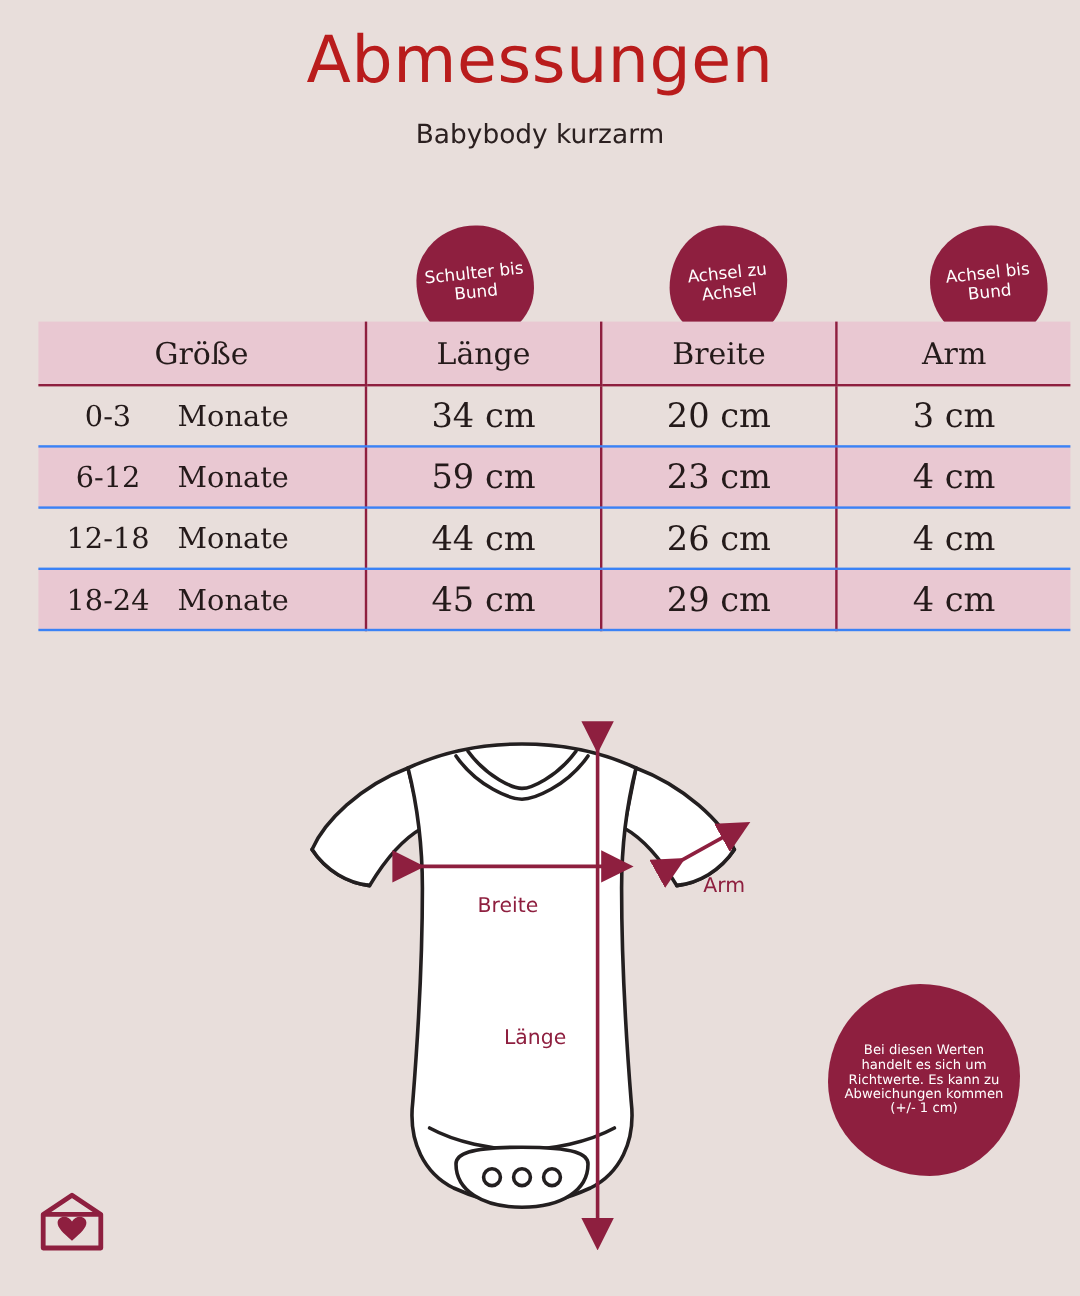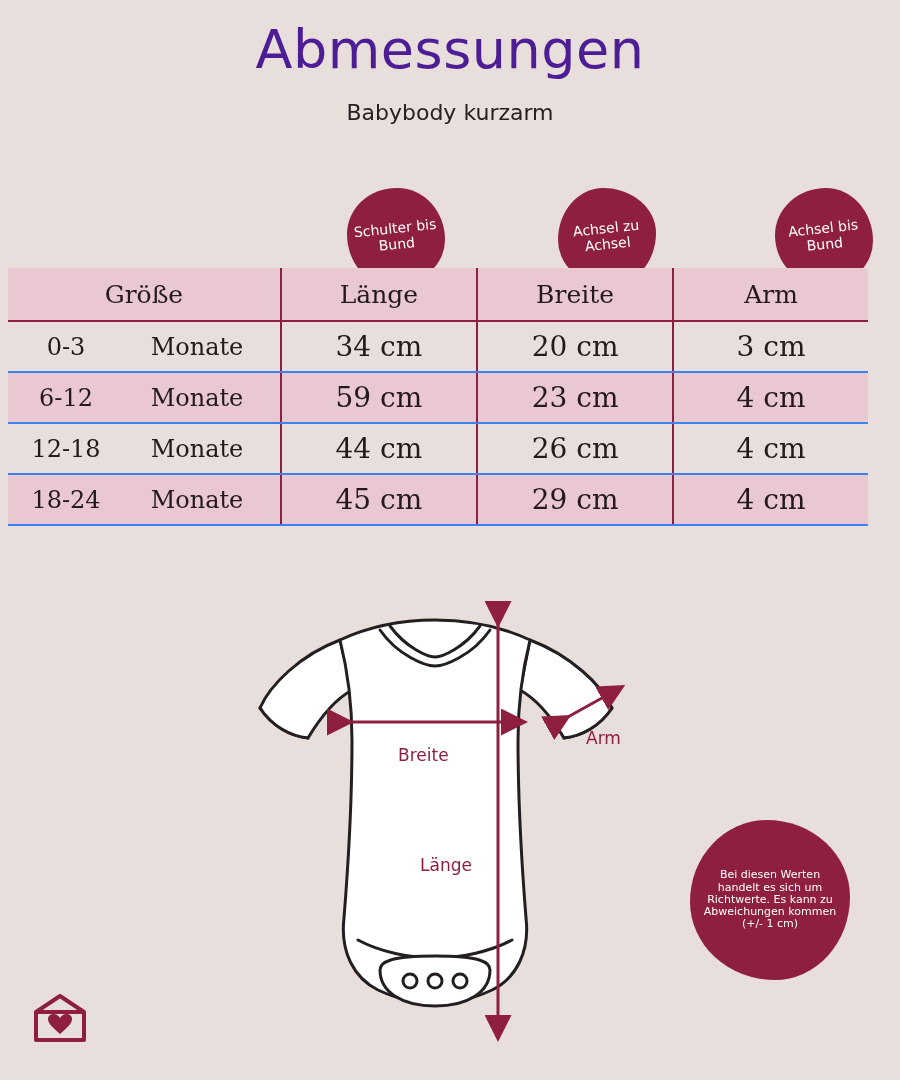--- a/index.html
+++ b/index.html
@@ -23,21 +23,21 @@
   
   .title {
     position: absolute;
     top: 18px;
     left: 0;
     width: 900px;
     text-align: center;
     font-family: "DejaVu Sans", sans-serif;
     font-size: 54px;
     font-weight: 400;
-    color: #4c1d95;
+    color: #b91c1c;
     letter-spacing: 0.5px;
   }
   .subtitle {
     position: absolute;
     top: 100px;
     left: 0;
     width: 900px;
     text-align: center;
     font-family: "DejaVu Sans", sans-serif;
     font-size: 22px;
@@ -78,21 +78,21 @@
   #blob-note {
     left: 690px; top: 820px; width: 160px; height: 160px;
     font-size: 11px;
     border-radius: 48% 52% 47% 53% / 51% 48% 52% 49%;
   }
   #blob-note span { transform: rotate(0deg); padding: 0 12px; }
 
   
   .table-wrap {
     position: absolute;
-    left: 8px;
+    left: 32px;
     top: 268px;
     width: 860px;
   }
   table.size-table {
     border-collapse: collapse;
     width: 860px;
     font-family: "DejaVu Serif", serif;
     color: #241a1a;
   }
   table.size-table th,
@@ -122,21 +122,21 @@
   .size-cell {
     display: flex;
     font-size: 24px;
   }
   .size-cell .age {
     width: 116px;
     text-align: center;
   }
   .size-cell .unit {
     width: 146px;
-    text-align: center;
+    text-align: left;
   }
   td.val {
     text-align: center;
     font-size: 28px;
   }
 
   
   .illustration {
     position: absolute;
     left: 230px;

